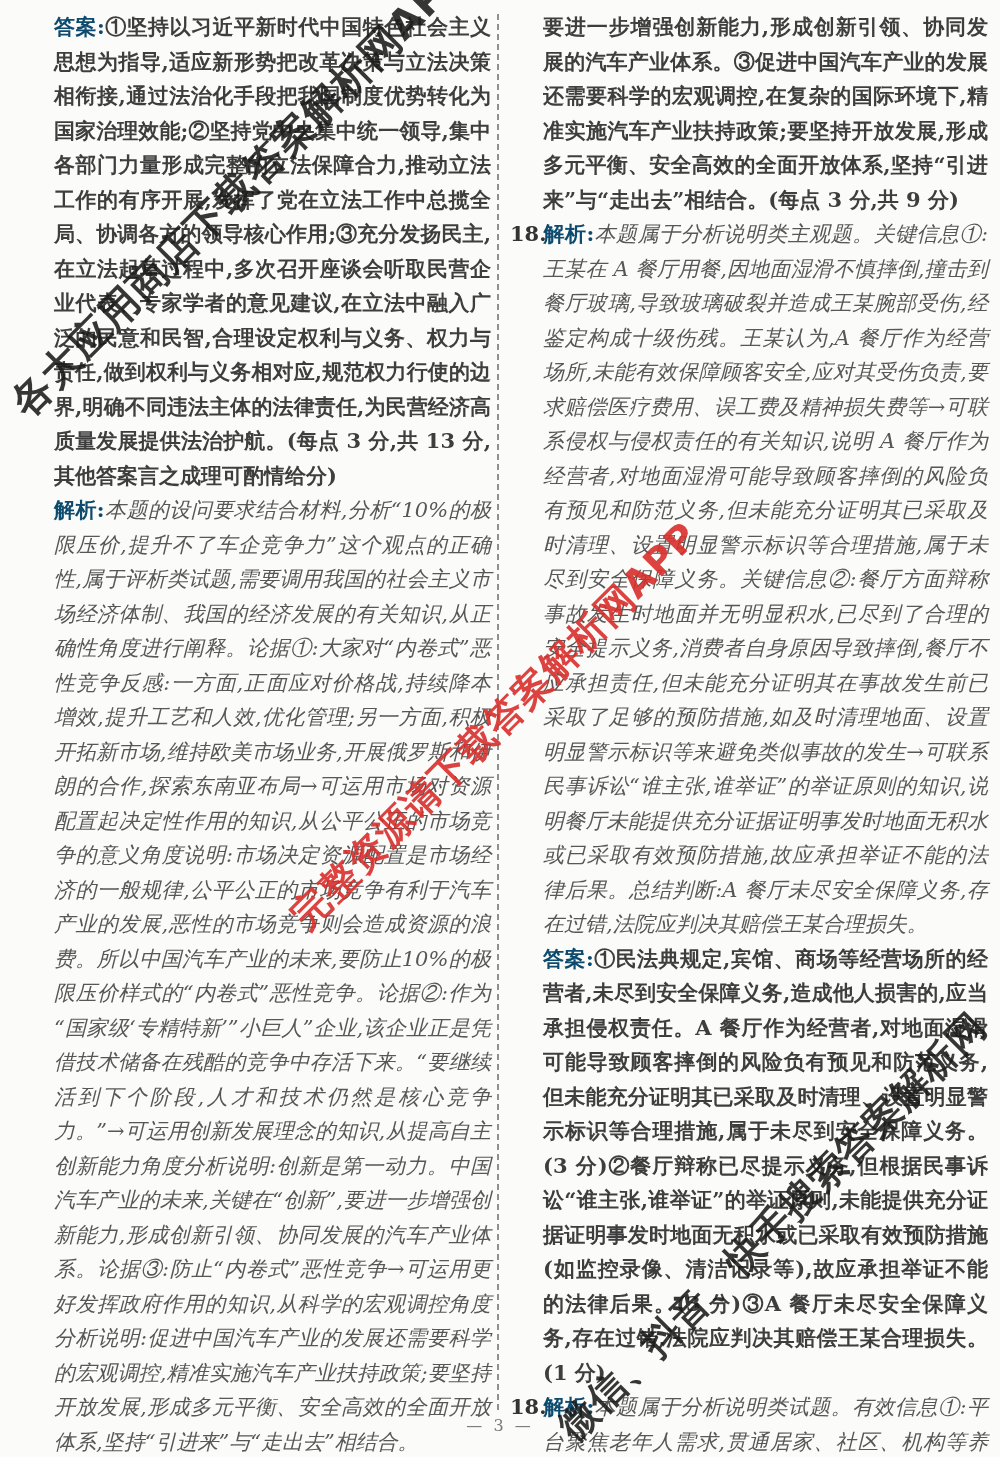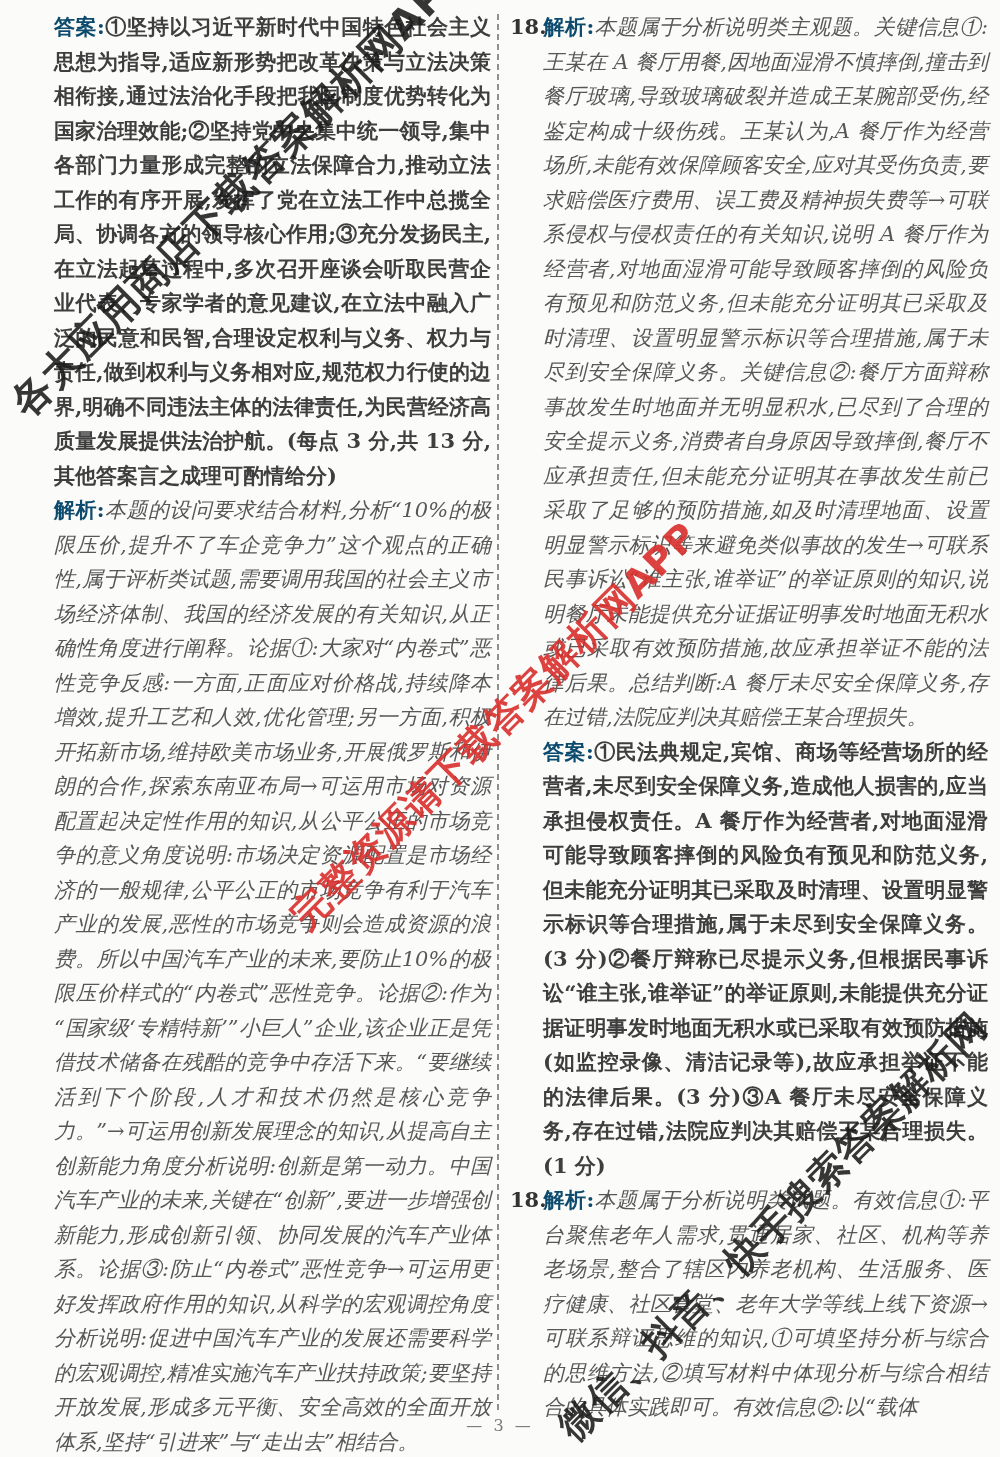--- a/index.html
+++ b/index.html
@@ -51,20 +51,21 @@
 
   <div class="col col-left">
     <p class="para ans"><b class="lbl">答案:</b><span>①坚持以习近平新时代中国特色社会主义思想为指导,适应新形势把改革决策与立法决策相衔接,通过法治化手段把我国制度优势转化为国家治理效能;②坚持党中央集中统一领导,集中各部门力量形成完整的立法保障合力,推动立法工作的有序开展,发挥了党在立法工作中总揽全局、协调各方的领导核心作用;③充分发扬民主,在立法起草过程中,多次召开座谈会听取民营企业代表、专家学者的意见建议,在立法中融入广泛的民意和民智,合理设定权利与义务、权力与责任,做到权利与义务相对应,规范权力行使的边界,明确不同违法主体的法律责任,为民营经济高质量发展提供法治护航。(每点 3 分,共 13 分,其他答案言之成理可酌情给分)</span></p>
     <p class="para jx"><b class="lbl">解析:</b><span>本题的设问要求结合材料,分析“10%的极限压价,提升不了车企竞争力”这个观点的正确性,属于评析类试题,需要调用我国的社会主义市场经济体制、我国的经济发展的有关知识,从正确性角度进行阐释。论据①:大家对“内卷式”恶性竞争反感:一方面,正面应对价格战,持续降本增效,提升工艺和人效,优化管理;另一方面,积极开拓新市场,维持欧美市场业务,开展俄罗斯和伊朗的合作,探索东南亚布局→可运用市场对资源配置起决定性作用的知识,从公平公正的市场竞争的意义角度说明:市场决定资源配置是市场经济的一般规律,公平公正的市场竞争有利于汽车产业的发展,恶性的市场竞争则会造成资源的浪费。所以中国汽车产业的未来,要防止10%的极限压价样式的“内卷式”恶性竞争。论据②:作为“国家级‘专精特新’”小巨人”企业,该企业正是凭借技术储备在残酷的竞争中存活下来。“要继续活到下个阶段,人才和技术仍然是核心竞争力。”→可运用创新发展理念的知识,从提高自主创新能力角度分析说明:创新是第一动力。中国汽车产业的未来,关键在“创新”,要进一步增强创新能力,形成创新引领、协同发展的汽车产业体系。论据③:防止“内卷式”恶性竞争→可运用更好发挥政府作用的知识,从科学的宏观调控角度分析说明:促进中国汽车产业的发展还需要科学的宏观调控,精准实施汽车产业扶持政策;要坚持开放发展,形成多元平衡、安全高效的全面开放体系,坚持“引进来”与“走出去”相结合。</span></p>
 
   </div>
 
   <div class="divider"></div>
 
   <div class="col col-right">
+    <p class="para ans"><span>要进一步增强创新能力,形成创新引领、协同发展的汽车产业体系。③促进中国汽车产业的发展还需要科学的宏观调控,在复杂的国际环境下,精准实施汽车产业扶持政策;要坚持开放发展,形成多元平衡、安全高效的全面开放体系,坚持“引进来”与“走出去”相结合。(每点 3 分,共 9 分)</span></p>
     <p class="para jx"><b class="num">18.</b><b class="lbl">解析:</b><span>本题属于分析说明类主观题。关键信息①:王某在 A 餐厅用餐,因地面湿滑不慎摔倒,撞击到餐厅玻璃,导致玻璃破裂并造成王某腕部受伤,经鉴定构成十级伤残。王某认为,A 餐厅作为经营场所,未能有效保障顾客安全,应对其受伤负责,要求赔偿医疗费用、误工费及精神损失费等→可联系侵权与侵权责任的有关知识,说明 A 餐厅作为经营者,对地面湿滑可能导致顾客摔倒的风险负有预见和防范义务,但未能充分证明其已采取及时清理、设置明显警示标识等合理措施,属于未尽到安全保障义务。关键信息②:餐厅方面辩称事故发生时地面并无明显积水,已尽到了合理的安全提示义务,消费者自身原因导致摔倒,餐厅不应承担责任,但未能充分证明其在事故发生前已采取了足够的预防措施,如及时清理地面、设置明显警示标识等来避免类似事故的发生→可联系民事诉讼“谁主张,谁举证”的举证原则的知识,说明餐厅未能提供充分证据证明事发时地面无积水或已采取有效预防措施,故应承担举证不能的法律后果。总结判断:A 餐厅未尽安全保障义务,存在过错,法院应判决其赔偿王某合理损失。</span></p>
     <p class="para ans"><b class="lbl">答案:</b><span>①民法典规定,宾馆、商场等经营场所的经营者,未尽到安全保障义务,造成他人损害的,应当承担侵权责任。A 餐厅作为经营者,对地面湿滑可能导致顾客摔倒的风险负有预见和防范义务,但未能充分证明其已采取及时清理、设置明显警示标识等合理措施,属于未尽到安全保障义务。(3 分)②餐厅辩称已尽提示义务,但根据民事诉讼“谁主张,谁举证”的举证原则,未能提供充分证据证明事发时地面无积水或已采取有效预防措施(如监控录像、清洁记录等),故应承担举证不能的法律后果。(3 分)③A 餐厅未尽安全保障义务,存在过错,法院应判决其赔偿王某合理损失。(1 分)</span></p>
     <p class="para jx"><b class="num">18.</b><b class="lbl">解析:</b><span>本题属于分析说明类试题。有效信息①:平台聚焦老年人需求,贯通居家、社区、机构等养老场景,整合了辖区内养老机构、生活服务、医疗健康、社区食堂、老年大学等线上线下资源→可联系辩证思维的知识,①可填坚持分析与综合的思维方法,②填写材料中体现分析与综合相结合的具体实践即可。有效信息②:以“载体</span></p>
   </div>
 
   <div id="wm-top" class="wm wm-black">各大应用商店下载答案解析网APP</div>
   <div id="wm-mid" class="wm wm-red">完整资源请下载答案解析网APP</div>
   <div id="wm-bot" class="wm wm-black">微信、抖音、快手搜索答案解析网</div>
 
   <div class="pageno">— 3 —</div>

